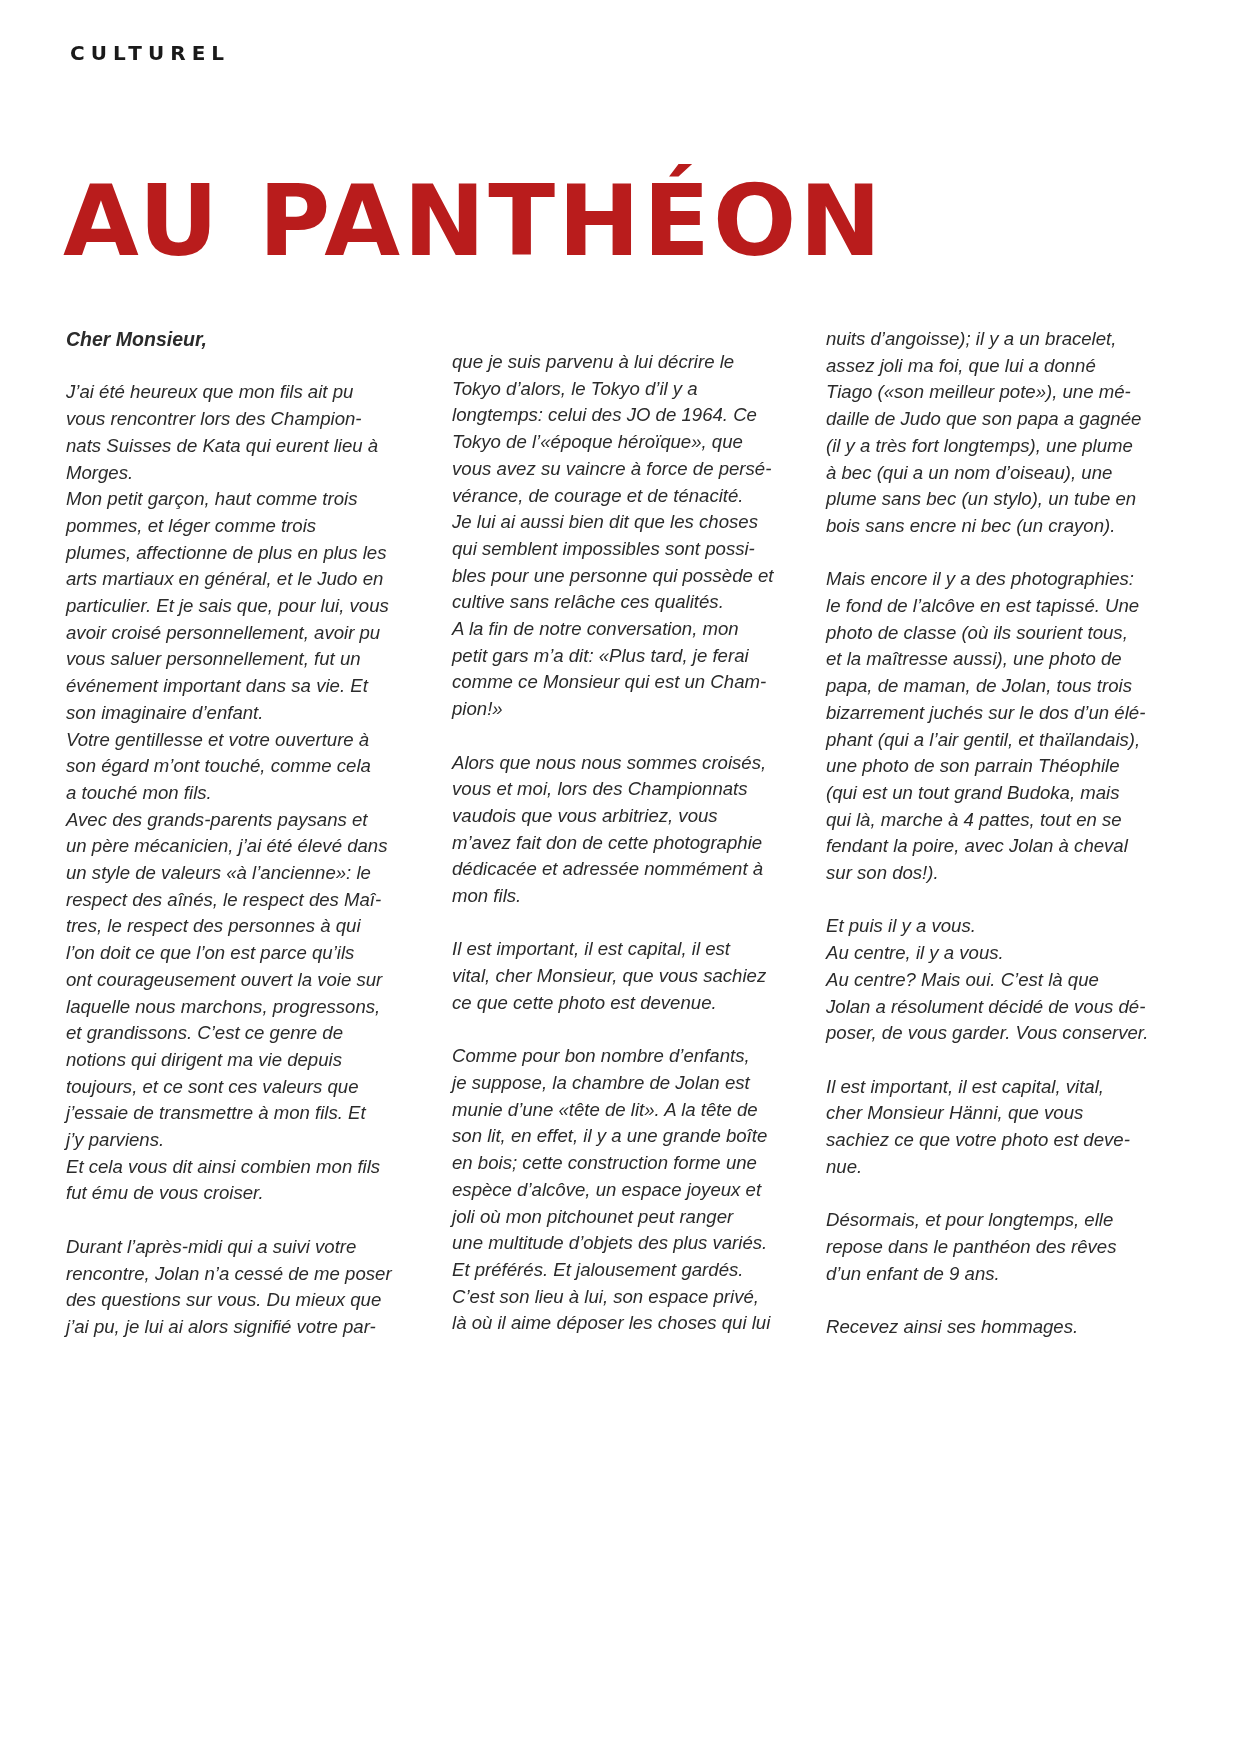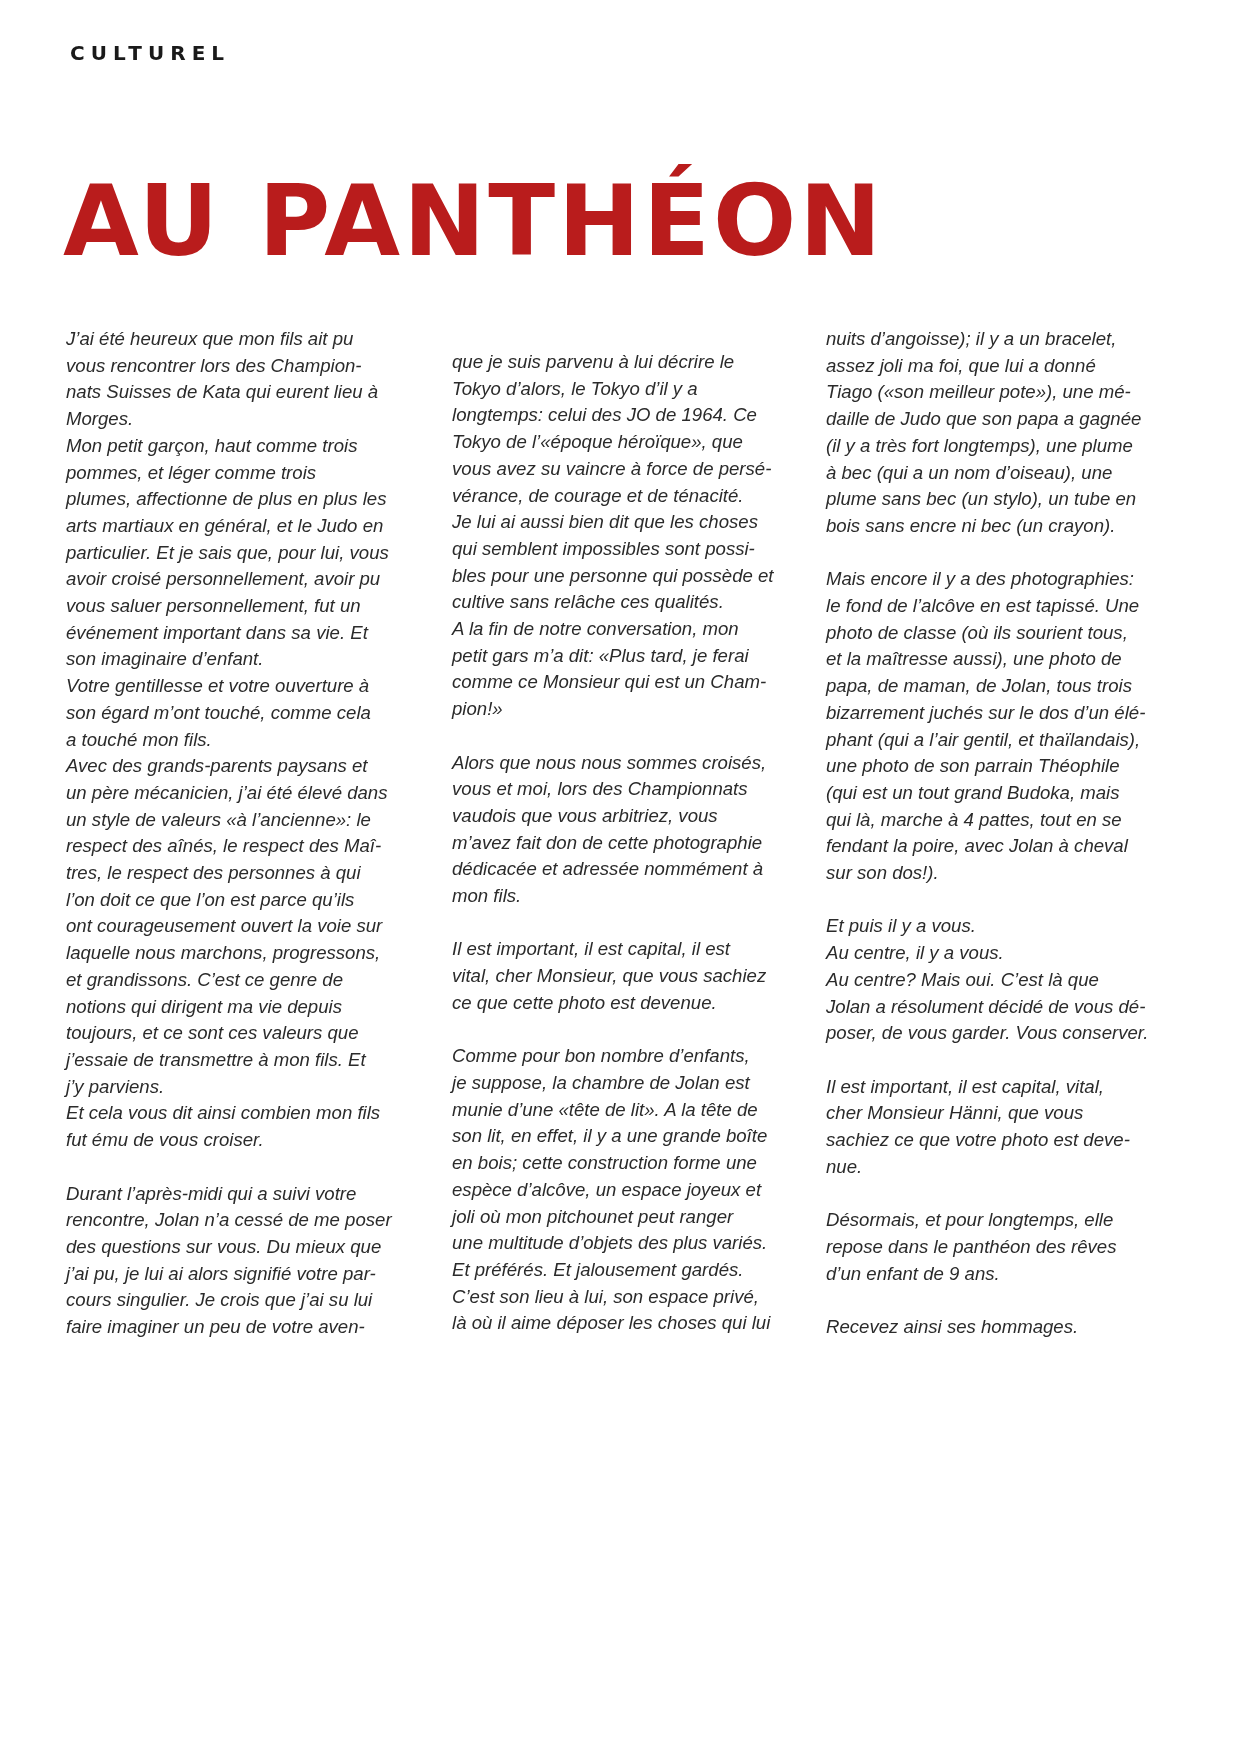--- a/index.html
+++ b/index.html
@@ -63,20 +63,21 @@
 </head>
 <body>
 
 <div class="page">
 
   <div class="kicker">CULTUREL</div>
 
   <h1 class="title">AU PANTHÉON</h1>
 
   <div class="col col-1">
+    <div class="salutation">Cher Monsieur,</div>
     <div class="lines">J’ai été heureux que mon fils ait pu
 vous rencontrer lors des Champion-
 nats Suisses de Kata qui eurent lieu à
 Morges.
 Mon petit garçon, haut comme trois
 pommes, et léger comme trois
 plumes, affectionne de plus en plus les
 arts martiaux en général, et le Judo en
 particulier. Et je sais que, pour lui, vous
 avoir croisé personnellement, avoir pu

